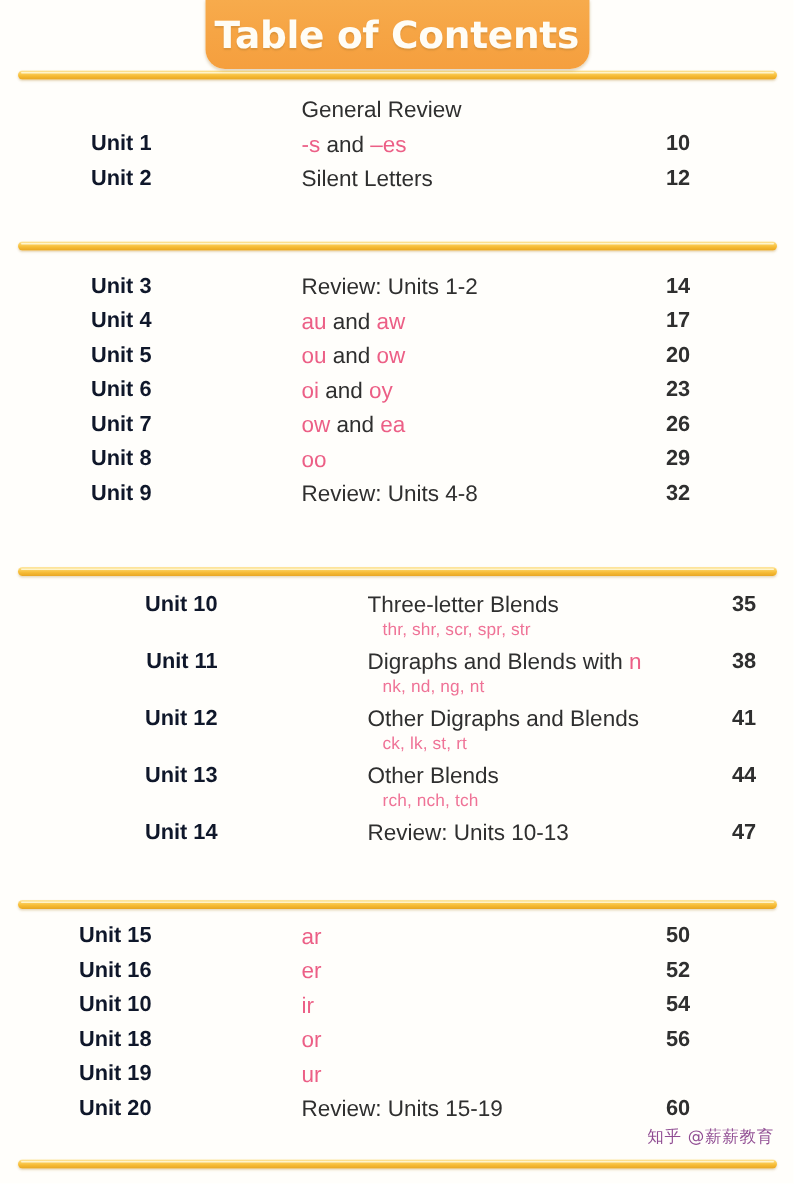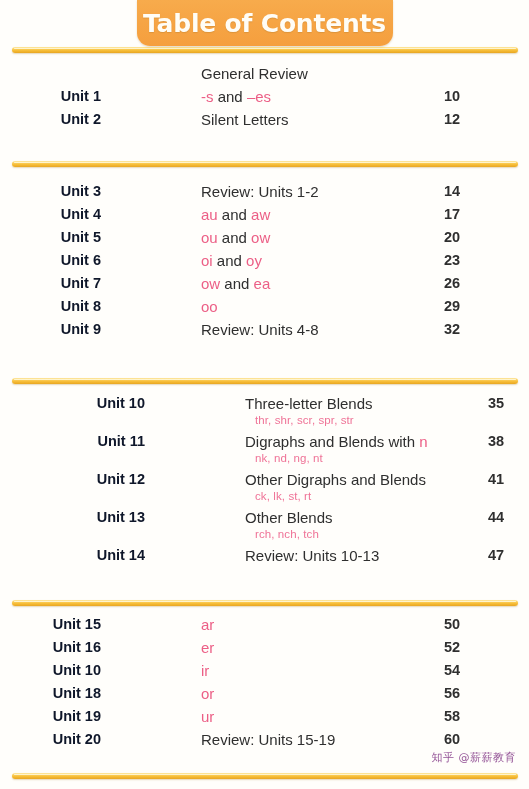--- a/index.html
+++ b/index.html
@@ -274,21 +274,20 @@
         <div class="col-page">54</div>
       </div>
       <div class="row">
         <div class="col-unit">Unit 18</div>
         <div class="col-title"><span><span class="pink">or</span></span></div>
         <div class="col-page">56</div>
       </div>
       <div class="row">
         <div class="col-unit">Unit 19</div>
         <div class="col-title"><span><span class="pink">ur</span></span></div>
-        <div class="col-page">58</div>
       </div>
       <div class="row">
         <div class="col-unit">Unit 20</div>
         <div class="col-title"><span><span class="dark">Review: Units 15-19</span></span></div>
         <div class="col-page">60</div>
       </div>
     </div>
 
   <div class="watermark">知乎 @薪薪教育</div>
 

